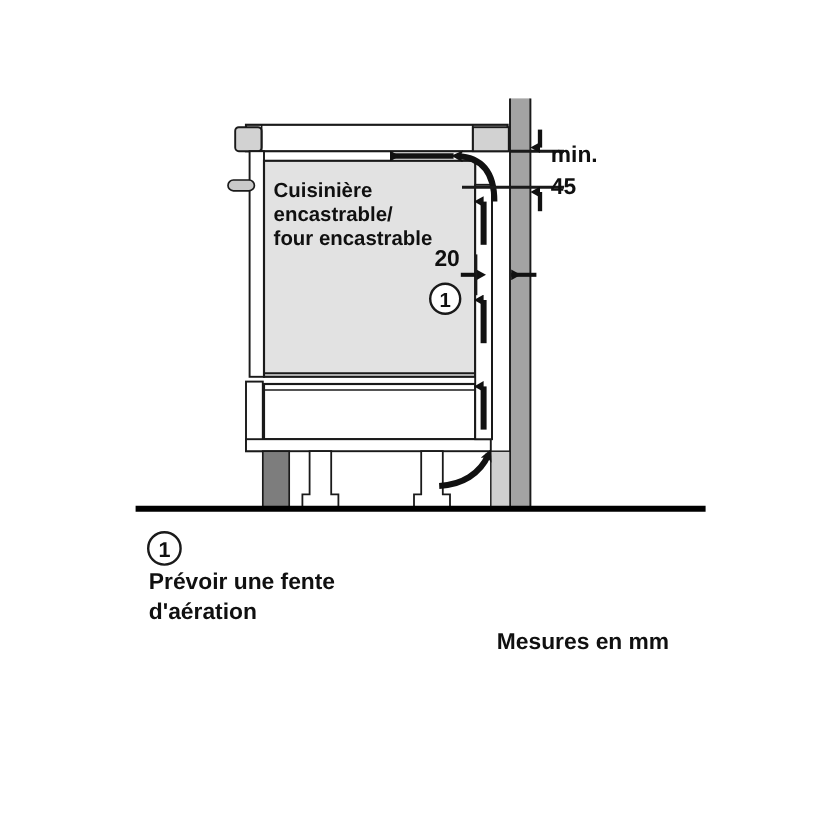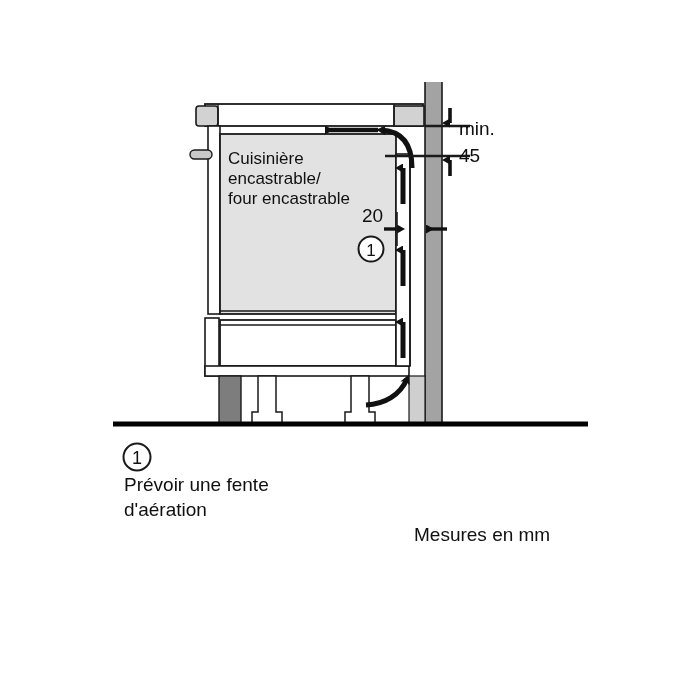--- a/index.html
+++ b/index.html
@@ -14,20 +14,21 @@
     font-family: "Liberation Sans", sans-serif;
     position: relative;
     overflow: hidden;
   }
   #diagram-root {
     position: absolute;
     left: 0;
     top: 0;
     width: 700px;
     height: 700px;
+    font-weight: bold;
   }
   svg { display: block; }
   .txt {
     font-family: "Liberation Sans", sans-serif;
     fill: #101010;
   }
   .txt-body   { font-size: 17px; }
   .txt-dim    { font-size: 19px; }
   .txt-legend { font-size: 19px; }
   .txt-note   { font-size: 19px; }

